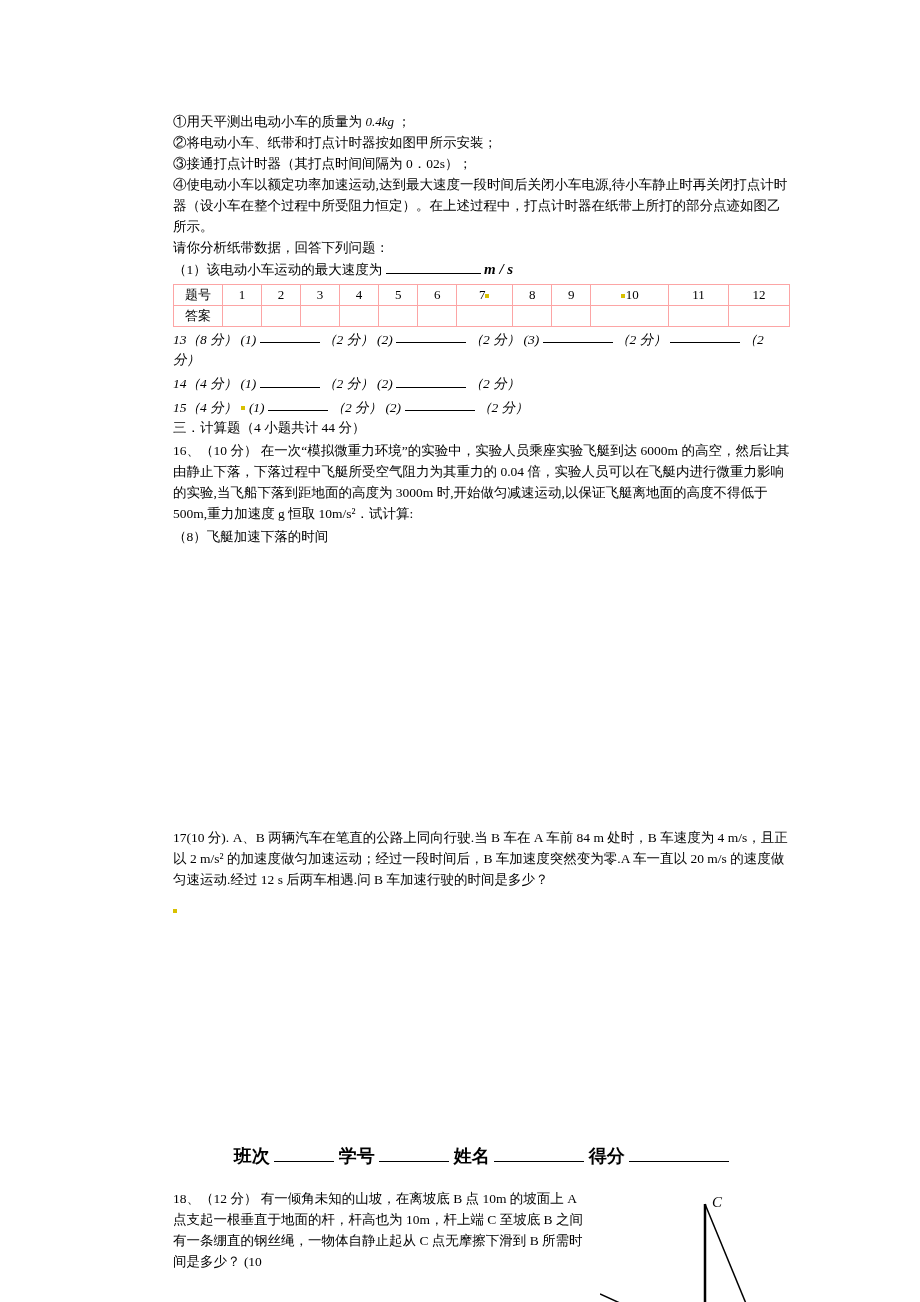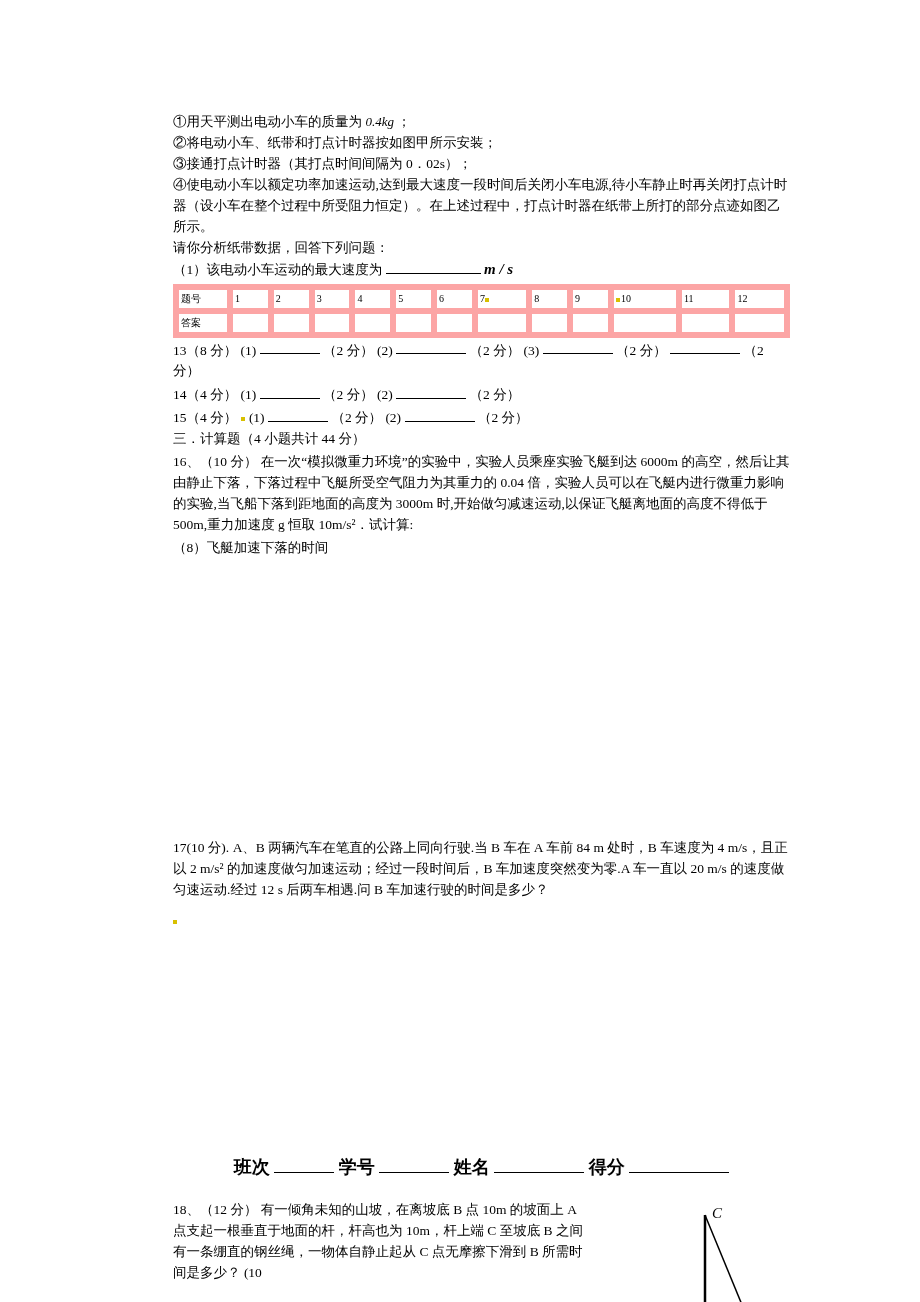--- a/index.html
+++ b/index.html
@@ -31,37 +31,38 @@
   .blank.w90  { width: 90px; }
   .blank.w95  { width: 95px; }
   .blank.w100 { width: 100px; }
   .italic { font-style: italic; font-family: "Times New Roman", serif; }
   table.grid {
     width: 100%;
     border-collapse: collapse;
     margin: 2px 0 2px 0;
   }
   table.grid td {
-    border: 6px solid #fca5a5;
+    border: 1px solid #fca5a5;
+    text-align: center;
     height: 18px;
-    font-size: 10px;
+    font-size: 13px;
     padding: 0 2px;
   }
   table.grid td.lbl {
     white-space: nowrap;
     width: 44px;
   }
   .dot-y {
     display:inline-block;
     width:4px;height:4px;
     background:#d8c000;
     margin-right:1px;
     vertical-align:middle;
   }
-  .q-block { margin-top: 2px; }
+  .q-block { margin-top: 2px; font-style: italic; }
   .bold { font-weight: normal; }
   .footer-line {
     text-align: center;
     font-size: 18px;
     font-weight: bold;
     margin-top: 220px;
   }
   .footer-line .blank { height: 1.1em; }
   .q18-wrap {
     display: flex;

